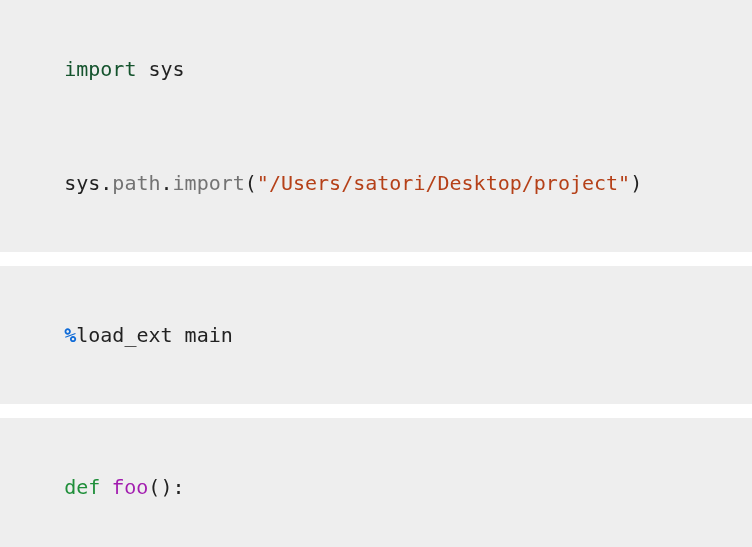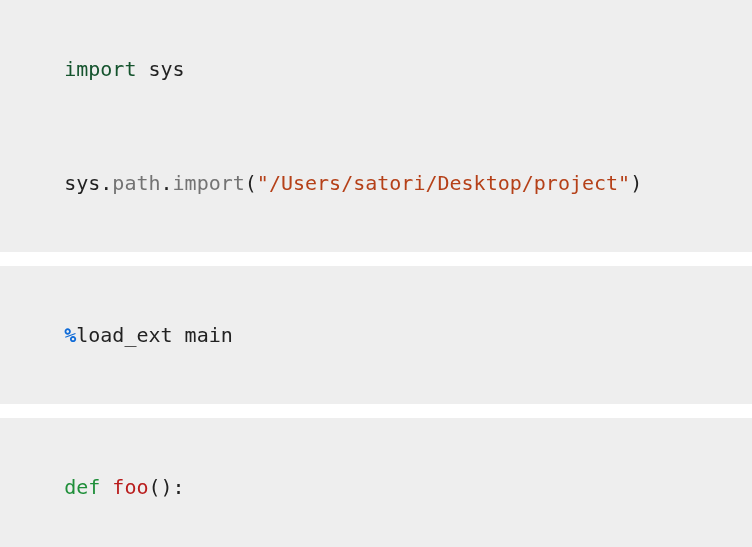--- a/index.html
+++ b/index.html
@@ -12,21 +12,21 @@
   }
   .cell {
     background: #eeeeee;
     padding: 12px 16px;
     margin-bottom: 14px;
     line-height: 1.9;
   }
   .line { white-space: pre; }
   .k-import { color: #14532d; }       
   .k-ctrl { color: #1f8f3a; }         
-  .fn-def { color: #b91c1c; }        
+  .fn-def { color: #a21caf; font-family: Liberation Mono, monospace; }        
   .str { color: #b54018; }            
   .magic { color: #0f6bd8; font-weight: 600; }             
   .paren { color: #222; }
   .plain { color: #222; }
   .method { color: #737373; }
   .ident { color: #222; }
 </style>
 </head>
 <body>
 

